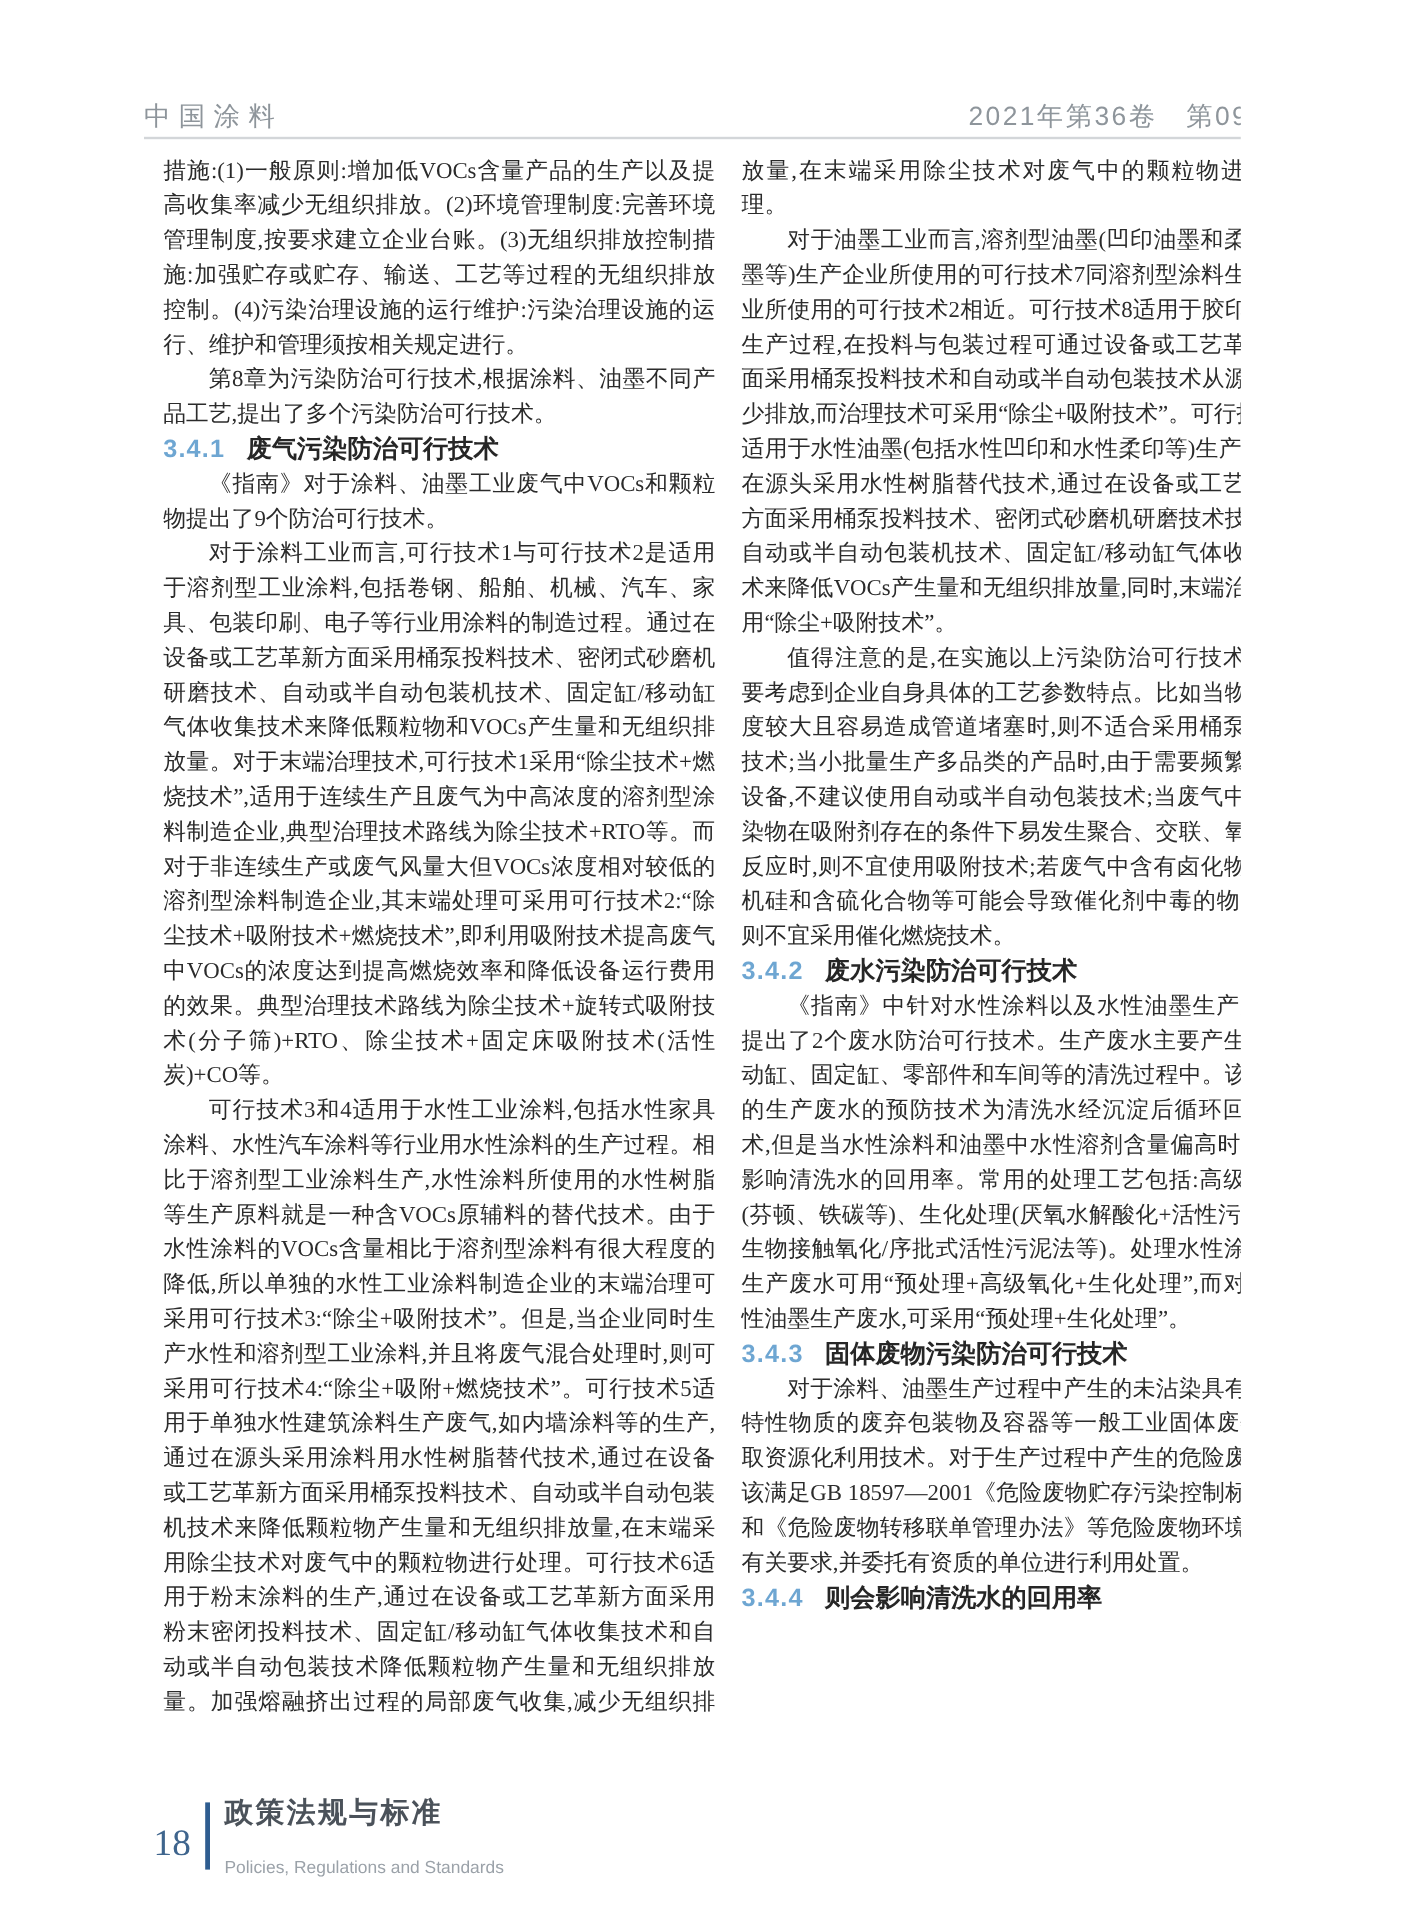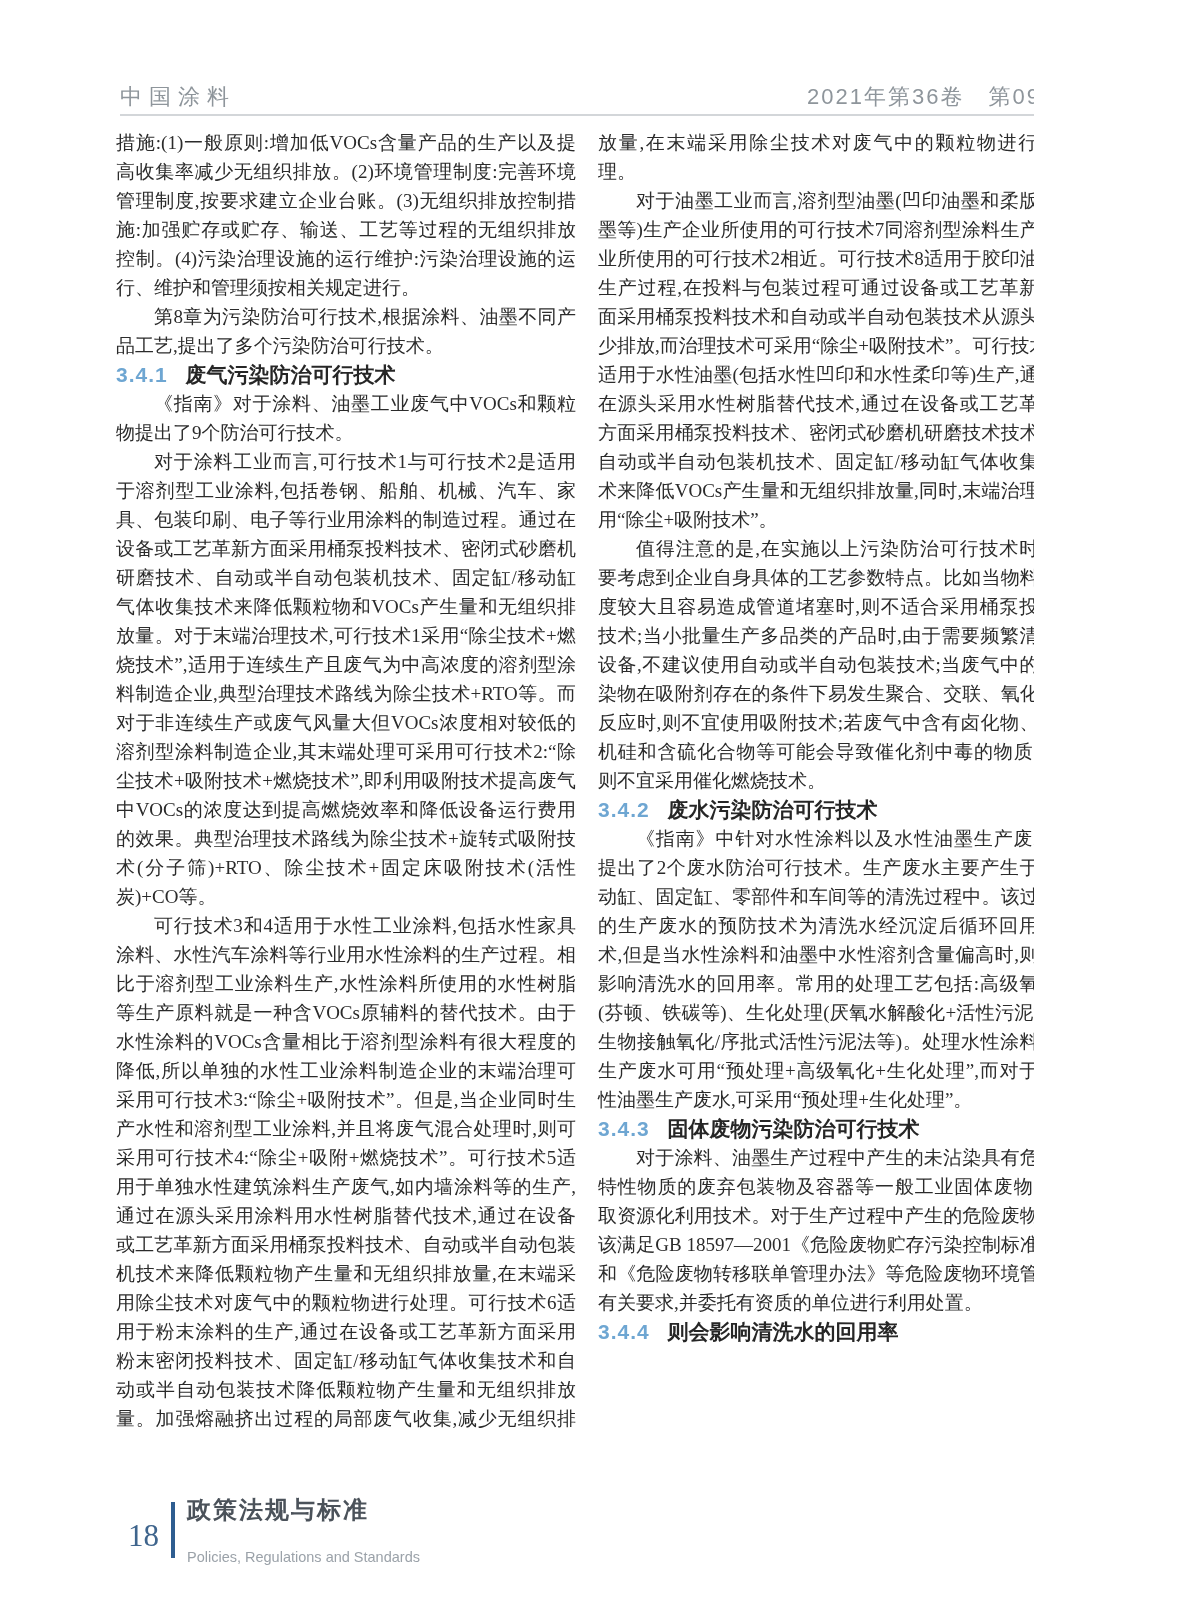--- a/index.html
+++ b/index.html
@@ -23,21 +23,21 @@
     position:absolute;left:120px;top:82px;width:945px;
     display:flex;justify-content:space-between;align-items:baseline;
     font-family:"Liberation Sans","DejaVu Sans",sans-serif;
     color:var(--hdr-gray);font-size:22px;
   }
   .hdr .journal{letter-spacing:7px;}
   .hdr .issue{letter-spacing:2px;}
   .rule{position:absolute;left:120px;top:114px;width:945px;border-top:2px solid var(--rule);}
   
   .article{
-    position:absolute;left:116px;top:128px;width:942px;height:1348px;
+    position:absolute;left:136px;top:128px;width:942px;height:1348px;
     column-count:2;column-gap:22px;column-fill:auto;
     font-size:19px;line-height:29px;color:var(--ink);
     text-align:justify;overflow:hidden;
   }
   .article p{margin:0;text-indent:2em;}
   .article p.noindent{text-indent:0;}
   .h2,.h3{
     font-family:"Liberation Sans","DejaVu Sans",sans-serif;
     font-weight:600;font-size:21px;line-height:29px;text-align:left;
   }

